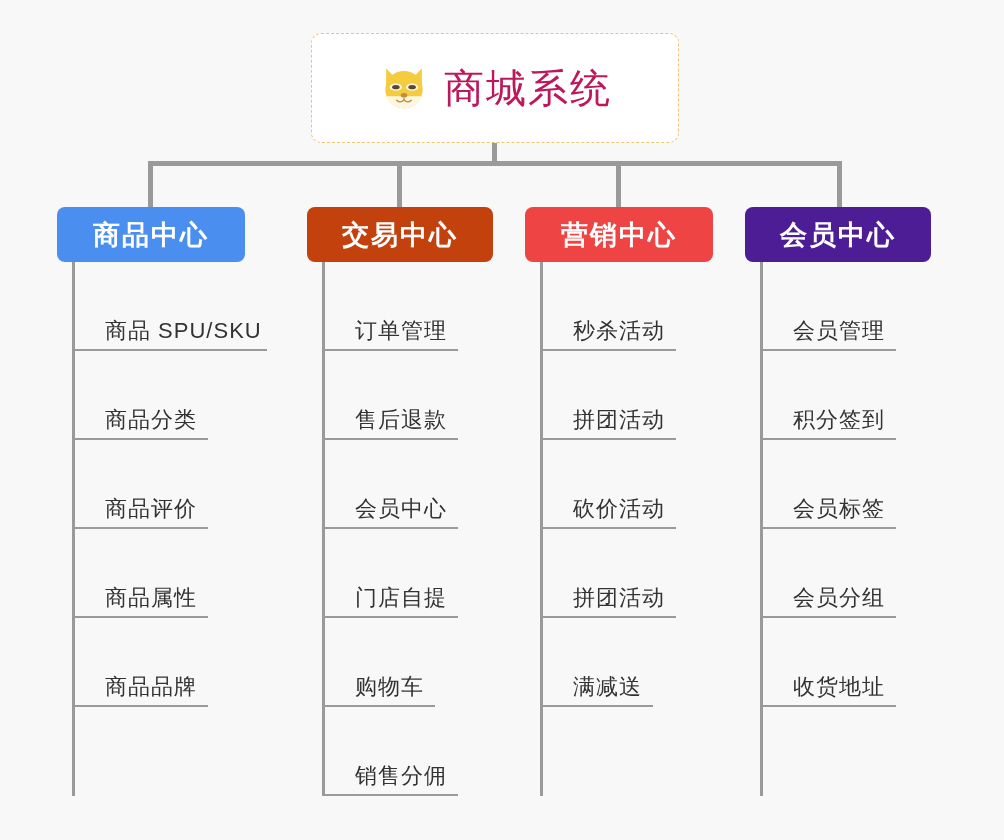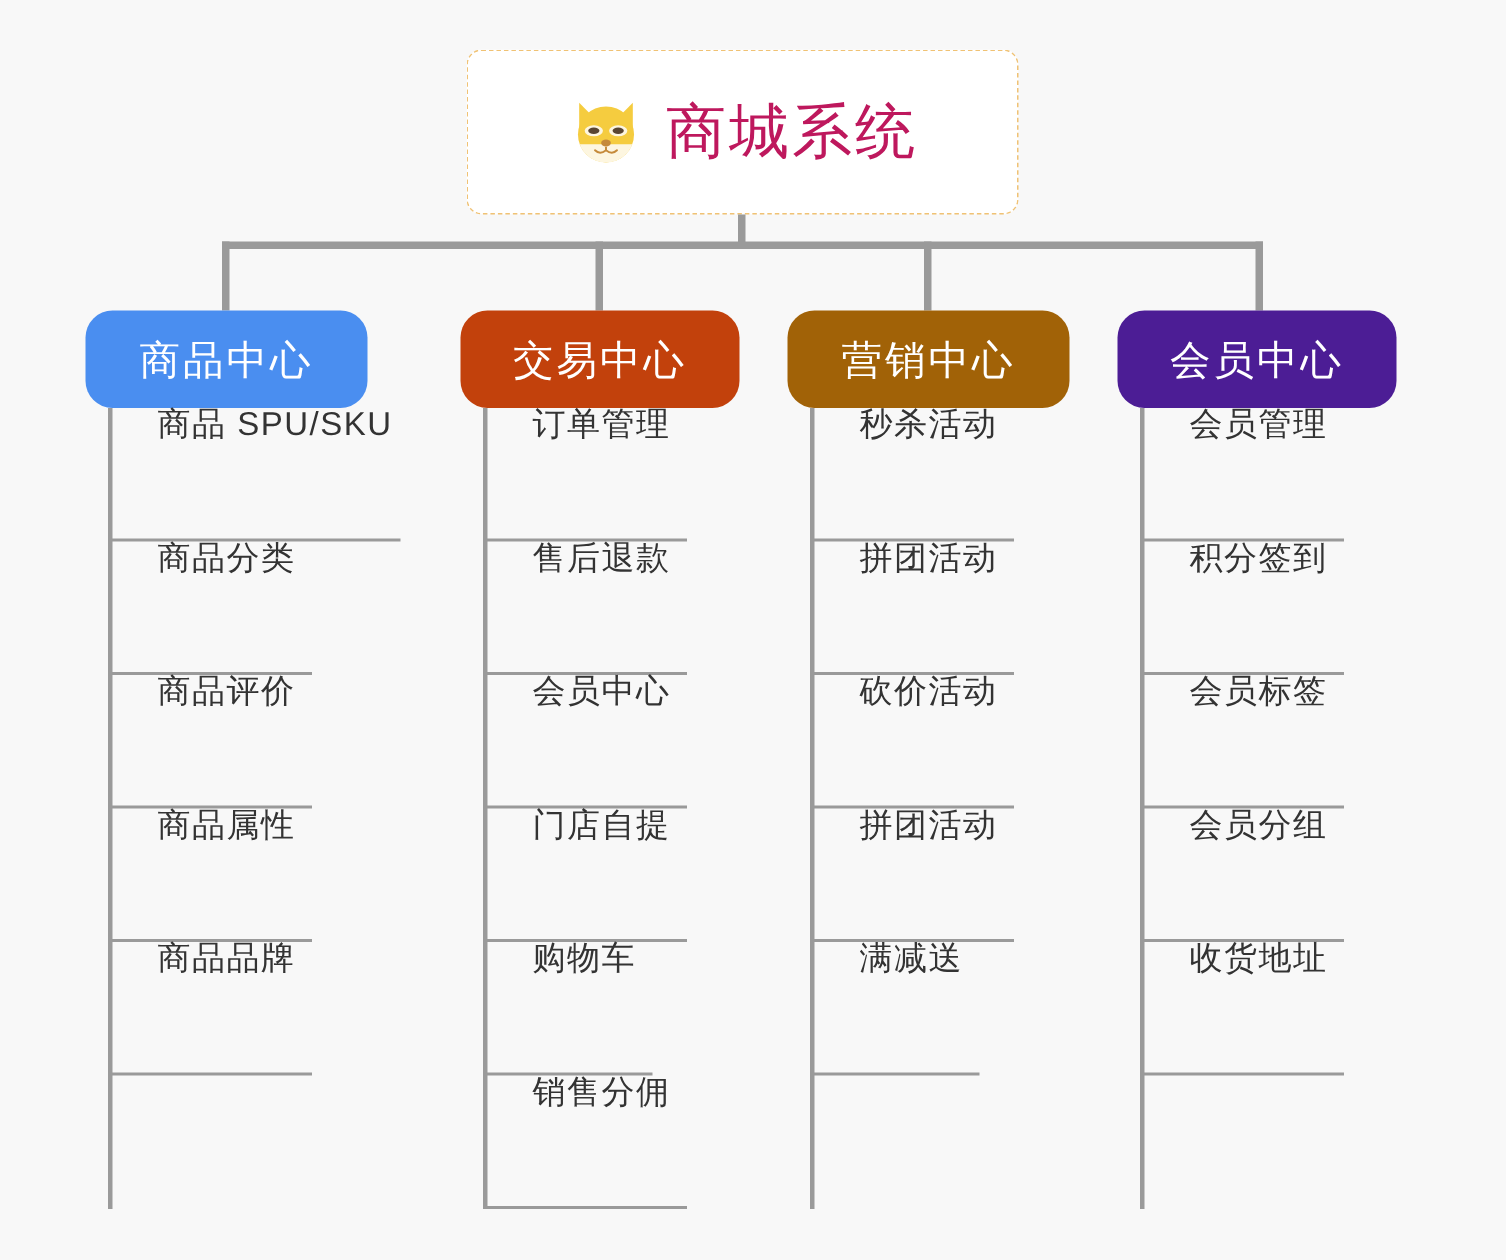--- a/index.html
+++ b/index.html
@@ -71,46 +71,48 @@
     width: 5px;
     height: 46px;
   }
 
   
   .column {
     position: absolute;
     top: 207px;
   }
   .col-header {
-    height: 65px;
-    border-radius: 18px;
+    height: 55px;
+    border-radius: 8px;
     display: flex;
     align-items: center;
     justify-content: center;
     color: #ffffff;
     font-size: 27px;
     letter-spacing: 2px;
     box-sizing: border-box;
+    font-weight: bold;
   }
   .col-body {
     position: relative;
     margin-top: 0;
   }
   .spine {
     position: absolute;
     left: 15px;
     top: 0;
     width: 3px;
     background: #9a9a9a;
   }
   .leaf {
     position: relative;
     height: 89px;
     box-sizing: border-box;
     display: flex;
+    align-items: flex-end;
     padding-left: 48px;
   }
   .leaf-label {
     font-size: 22px;
     color: #333333;
     line-height: 1;
     padding-bottom: 9px;
     white-space: nowrap;
     letter-spacing: 1px;
   }
@@ -207,21 +209,21 @@
             <span class="leaf-label">购物车</span>
             <div class="leaf-rule" style="width: 113px;"></div>
           </div>
           <div class="leaf">
             <span class="leaf-label">销售分佣</span>
             <div class="leaf-rule" style="width: 136px;"></div>
           </div>
         </div>
       </div>
       <div class="column" style="left: 525px; width: 188px;">
-        <div class="col-header" style="background: #a16207; text-align: center;">
+        <div class="col-header" style="background: #ef4444; text-align: center;">
           <span>营销中心</span>
         </div>
         <div class="col-body">
           <div class="spine" style="height: 534px;"></div>
           <div class="leaf">
             <span class="leaf-label">秒杀活动</span>
             <div class="leaf-rule" style="width: 136px;"></div>
           </div>
           <div class="leaf">
             <span class="leaf-label">拼团活动</span>

